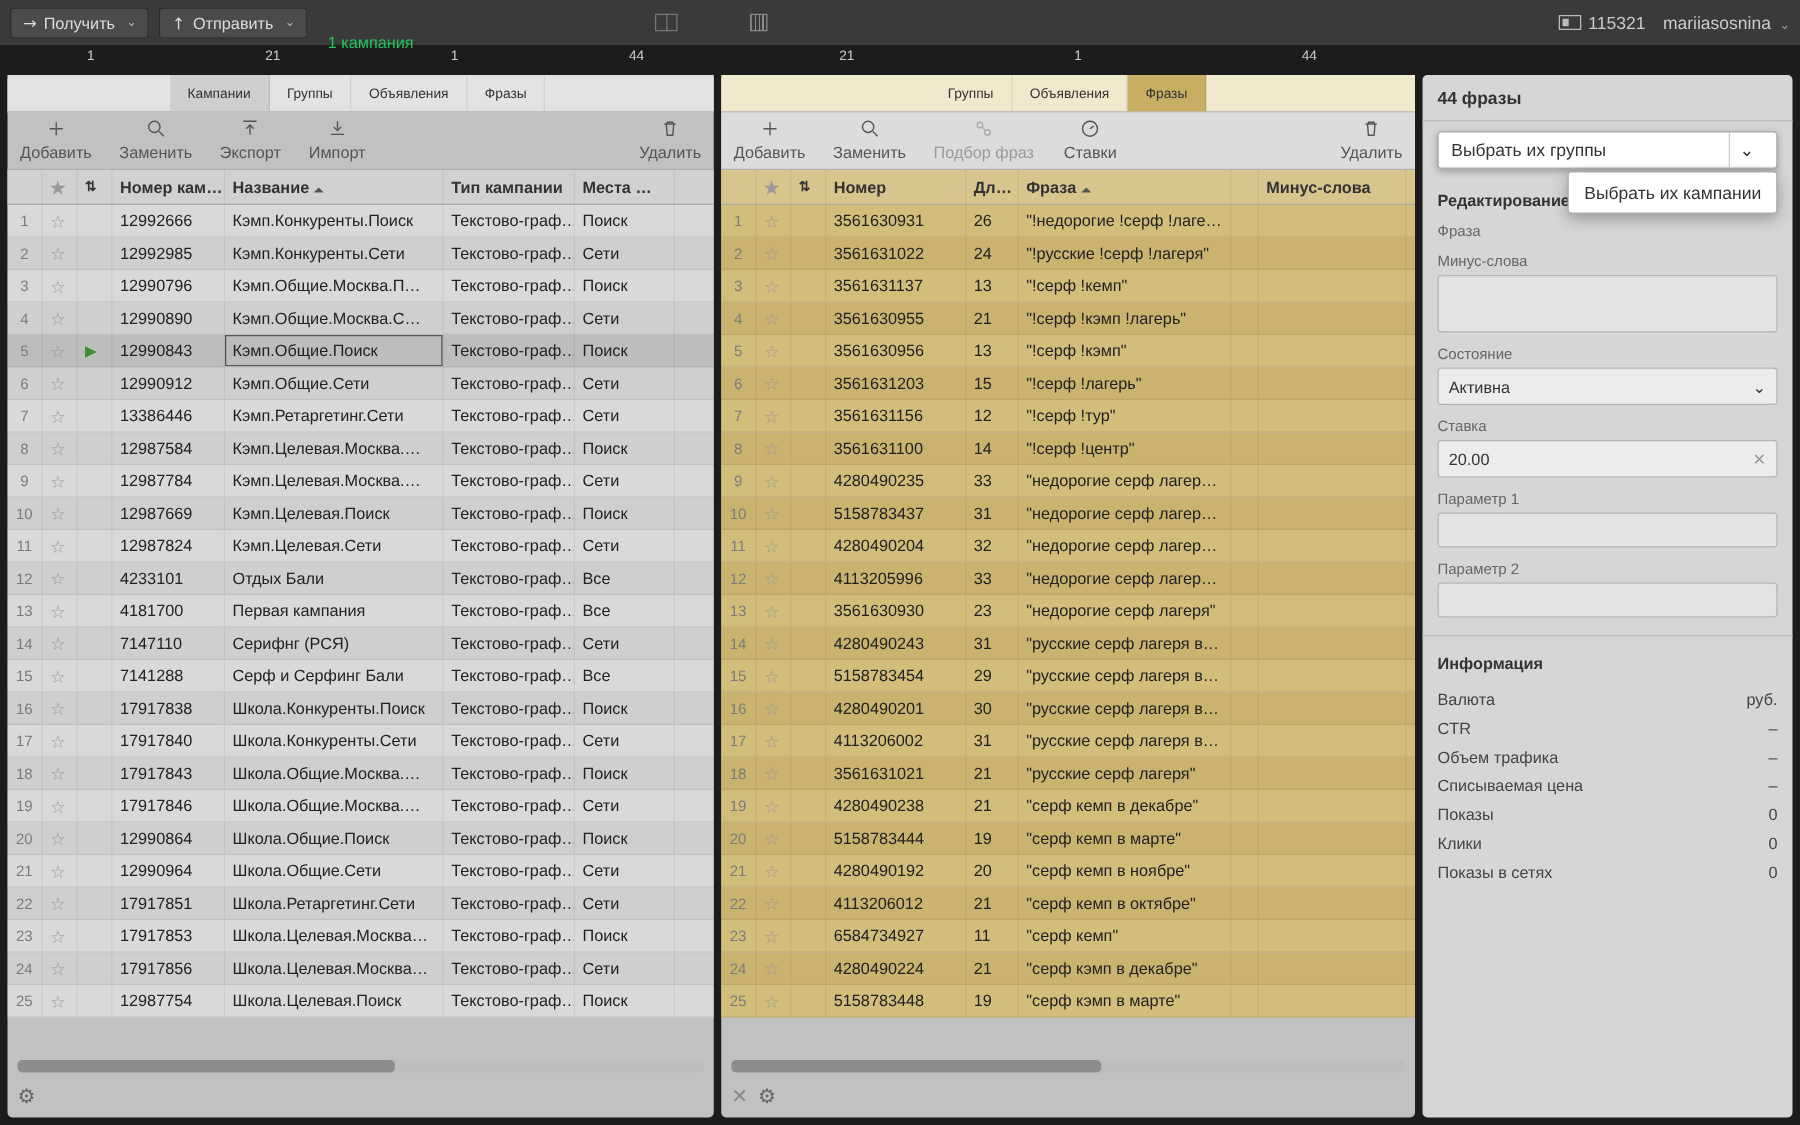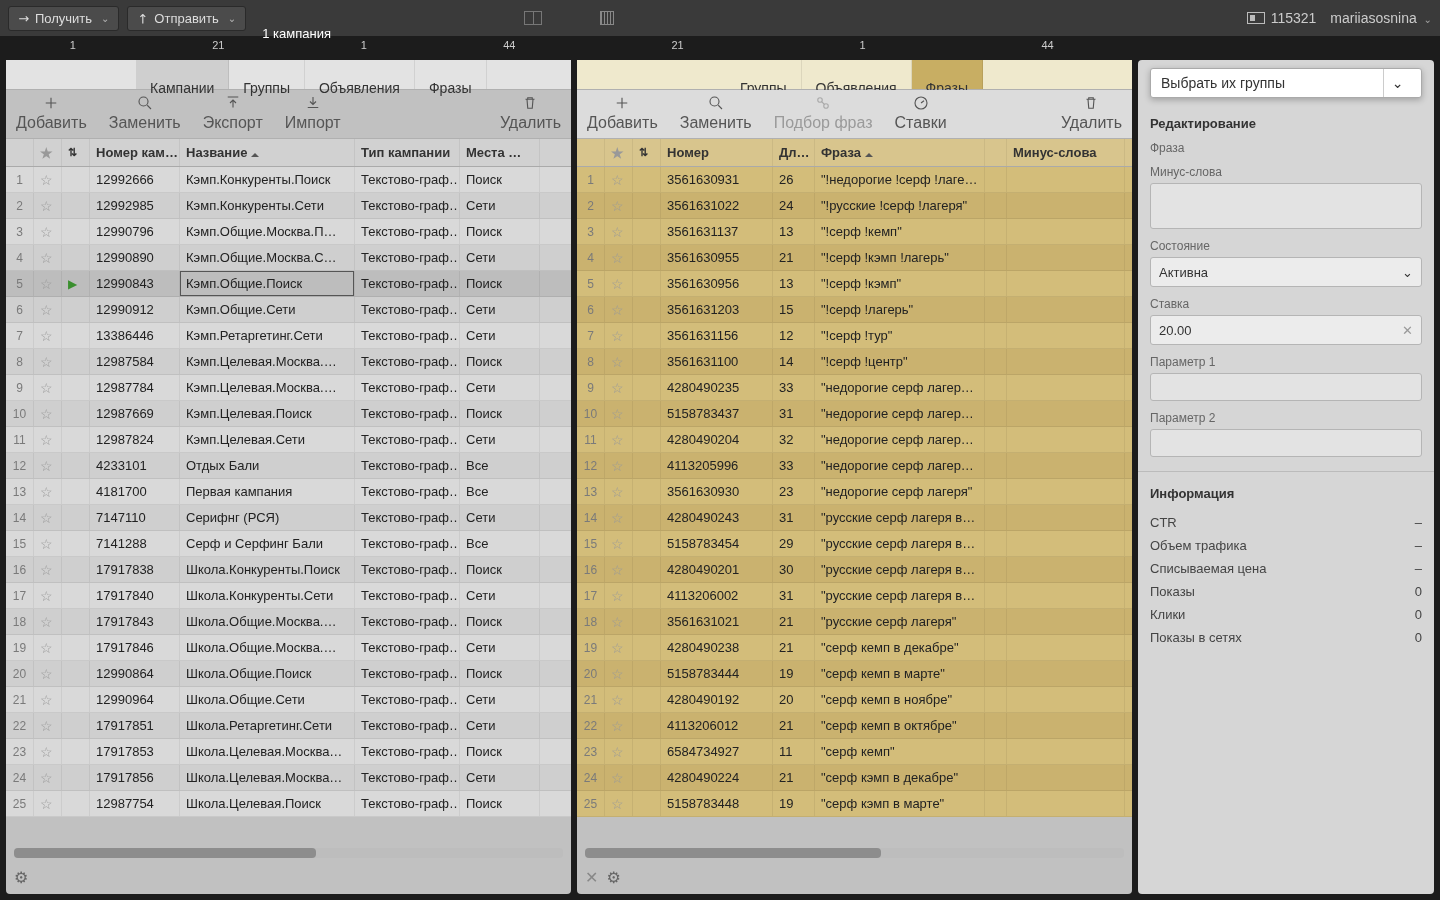--- a/index.html
+++ b/index.html
@@ -1,21 +1,21 @@
 <!DOCTYPE html>
 <html><head>
 <meta charset="utf-8">
 <style>
   * { margin: 0; padding: 0; box-sizing: border-box; font-family: -apple-system, BlinkMacSystemFont, "Segoe UI", Arial, sans-serif; }
   html, body { width: 1440px; height: 900px; background: #1c1c1c; color: #333; overflow: hidden; }
   
   .topbar { height: 36px; background: #3a3a3a; display: flex; align-items: center; padding: 0 8px; color: #ccc; font-size: 13px; }
   .top-btn { background: #4b4b4b; color: #ddd; padding: 5px 10px; border-radius: 3px; display: inline-flex; align-items: center; gap: 6px; margin-right: 8px; box-shadow: inset 0 0 0 1px #2a2a2a; cursor: pointer; }
   .chev { font-size: 10px; opacity: .7; margin-left: 3px;}
-  .topbar .camp { margin-left: 8px; color: #ffffff; margin-top: 31px; }
+  .topbar .camp { margin-left: 8px; color: #22c55e; margin-top: 31px; }
   .topbar .spacer { flex: 1; }
   .topbar .icn { width: 24px; height: 24px; display: inline-flex; align-items: center; justify-content: center; color: #999; }
   .topbar .clock { display:inline-flex; align-items:center; gap:6px; color:#ccc; margin-right: 14px; font-size: 14px;}
   .clock-box { display:inline-block; border:1.5px solid #bbb; width:18px; height:12px; position:relative;}
   .clock-box::before{content:'';position:absolute;left:2px;top:2px;bottom:2px;width:5px;background:#bbb;}
   .topbar .user { color:#ccc; font-size:14px; }
   .splitter-icn { width:18px; height:14px; border:1px solid #777; position:relative; }
   .splitter-icn::before{content:'';position:absolute;left:50%;top:0;bottom:0;width:1px;background:#777;}
   .film-icn{width:14px;height:14px;border:1px solid #888;background:repeating-linear-gradient(to right,#888 0,#888 1px,transparent 1px,transparent 3px);}
   
@@ -23,28 +23,28 @@
   .counts .half { flex:1; display:flex; font-size:11px; color:#ccc; }
   .counts .cell { flex:1; text-align:center; line-height:18px;}
   
   .main { position:absolute; top:54px; left:0; right:0; bottom:0; display:flex; }
   .panel { position:relative; display:flex; flex-direction:column; background:#c1c1c1; border-radius:4px;}
   .panel.left { width: 565px; margin: 6px 3px 6px 6px;}
   .panel.mid { width: 555px; margin: 6px 3px 6px 3px;}
   .panel.right { flex:1; margin:6px 6px 6px 3px; background:#d6d6d6;}
   
   .tabs { display:flex; height:30px; border-bottom:1px solid #b0b0b0;}
-  .tab { padding: 13px 14px; line-height:30px; font-size:14px; border-right:1px solid rgba(0,0,0,.08); cursor:pointer;}
+  .tab { padding: 0 14px; line-height:30px; font-size:11px; border-right:1px solid rgba(0,0,0,.08); cursor:pointer;}
   .tabs.light { background:#e3e3e3;}
   .tabs.light .tab.active { background:#cfcfcf; }
   .tabs.gold { background:#efe9cd; justify-content:center;}
   .tabs.gold .tab.active{ background:#c8ae63; }
   .tabs .lead { flex:1; }
   
-  .tools { display:flex; align-items:flex-end; padding: 4px 10px 6px; gap: 22px; border-bottom:1px solid #b0b0b0; font-size:16px; color:#555;}
+  .tools { display:flex; align-items:flex-end; padding: 4px 10px 6px; gap: 22px; border-bottom:1px solid #b0b0b0; font-size:13px; color:#555;}
   .tools .t { display:flex; flex-direction:column; align-items:center; gap:2px; cursor:pointer; min-width:46px;}
   .tools .t.dis { color:#9a9a9a; }
   .tools .grow{flex:1;}
   .tools svg{width:18px;height:18px;stroke:#555;fill:none;stroke-width:1.5;}
   .tools .t.dis svg{stroke:#aaa;}
   
   .ghdr { display:flex; height:28px; align-items:center; background:#d1d1d1; border-bottom:1px solid #aaa; font-size:13px; font-weight:600; color:#333;}
   .ghdr .c, .row .c { padding: 0 6px; overflow:hidden; white-space:nowrap; text-overflow:ellipsis; border-right:1px solid rgba(0,0,0,.06); height:100%; display:flex; align-items:center;}
   .ghdr.gold{background:#d8c58d;}
   .sort-tri{width:0;height:0;border:4px solid transparent;border-bottom-color:#555;margin-left:4px;}
@@ -748,26 +748,28 @@
     <div class="hscroll">
         <div class="thumb"></div>
       </div>
     <div class="searchbar">
       <span class="clr">✕</span>
       <span class="gear">⚙</span>
     </div>
   </div>
 
   <div class="panel right">
+    <div class="hd">44 фразы</div>
     <div class="body">
       <div class="selwrap">
         <div class="select">
           <span>Выбрать их группы</span>
           <span class="dd">⌄</span>
         </div>
+        <div class="dropdown">Выбрать их кампании</div>
       </div>
       <div class="section-t">Редактирование</div>
 
       <div class="lab">Фраза</div>
 
       <div class="lab">Минус-слова</div>
       <div class="field tall"></div>
 
       <div class="lab">Состояние</div>
       <div class="select2">
@@ -783,20 +785,24 @@
 
       <div class="lab">Параметр 1</div>
       <div class="field" style="height:28px;"></div>
 
       <div class="lab">Параметр 2</div>
       <div class="field" style="height:28px;"></div>
 
       <div class="sep"></div>
       <div class="section-t">Информация</div>
       <div class="info" id="info-rows">
+          <div class="r">
+            <span>Валюта</span>
+            <span>руб.</span>
+          </div>
           <div class="r">
             <span>CTR</span>
             <span>–</span>
           </div>
           <div class="r">
             <span>Объем трафика</span>
             <span>–</span>
           </div>
           <div class="r">
             <span>Списываемая цена</span>

